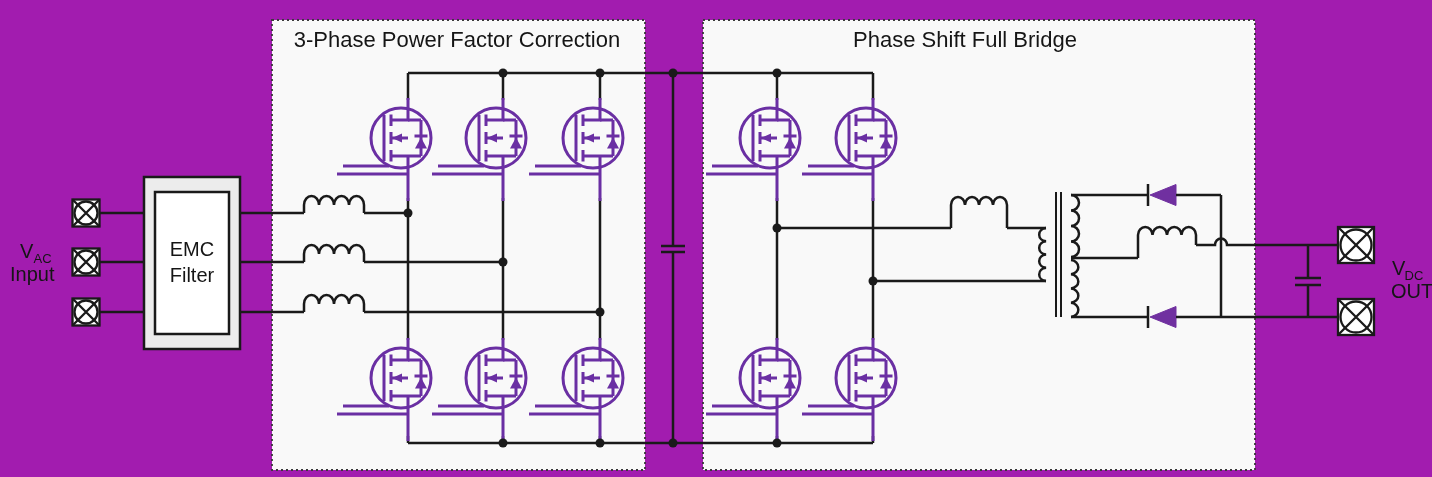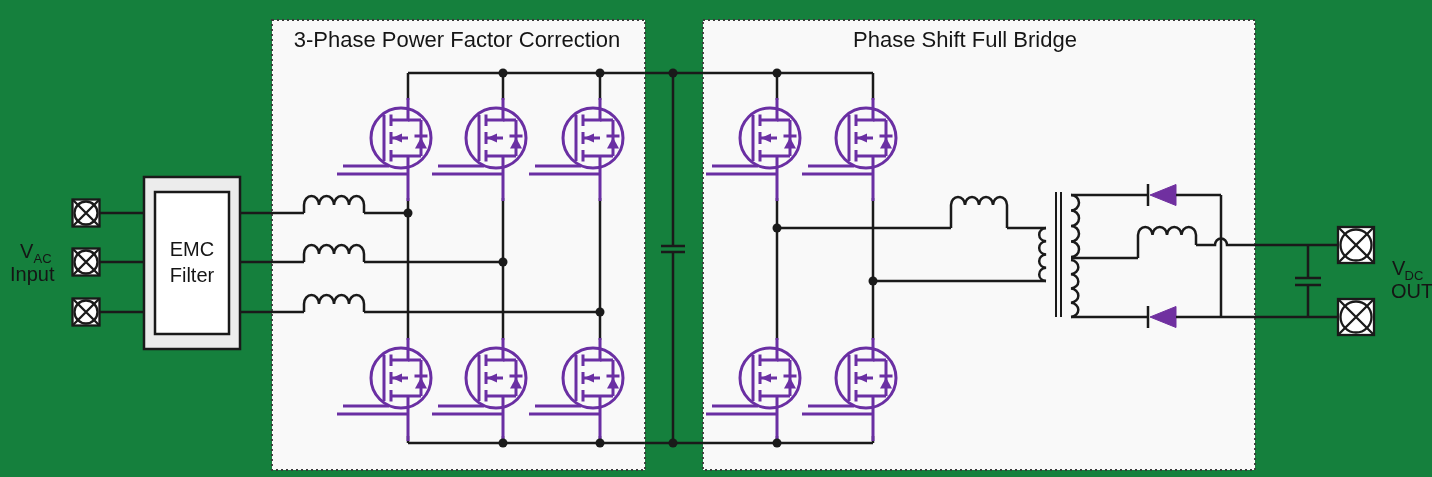--- a/index.html
+++ b/index.html
@@ -1,20 +1,20 @@
 <!DOCTYPE html>
 <html style="--wire: #1a1a1a; --semiconductor: #6a2fa3; --diode-fill: #7030A0; --box-fill: #f9f9f9; --emc-fill: #ececec; --dash: #3a3a3a;"><head>
 <meta charset="utf-8">
 <style>
   :root{
     --wire:#1a1a1a; --semiconductor:#6a2fa3; --diode-fill:#7030A0;
     --box-fill:#f9f9f9; --emc-fill:#ececec; --dash:#3a3a3a;
   }
   html,body{margin:0;padding:0;background:#ffffff;}
-  .canvas{position:relative;width:1432px;height:477px;background:#15803d;overflow:hidden;text-align:right;}
+  .canvas{position:relative;width:1432px;height:477px;background:#a21caf;overflow:hidden;text-align:right;}
   svg{display:block;}
   text{font-family:"Liberation Sans",sans-serif;fill:#151515;}
   .title-text{font-size:22px;}
   .block-text{font-size:20px;}
   .label-text{font-size:20px;}
   .sub-text{font-size:13px;}
   .wire{stroke:var(--wire);stroke-width:2.5;fill:none;}
   .wire-thin{stroke:var(--wire);stroke-width:2;fill:none;}
   .dash-box{fill:var(--box-fill);stroke:var(--dash);stroke-width:1.8;stroke-dasharray:2 3;}
   .emc-outer{fill:var(--emc-fill);stroke:var(--wire);stroke-width:2.5;}

